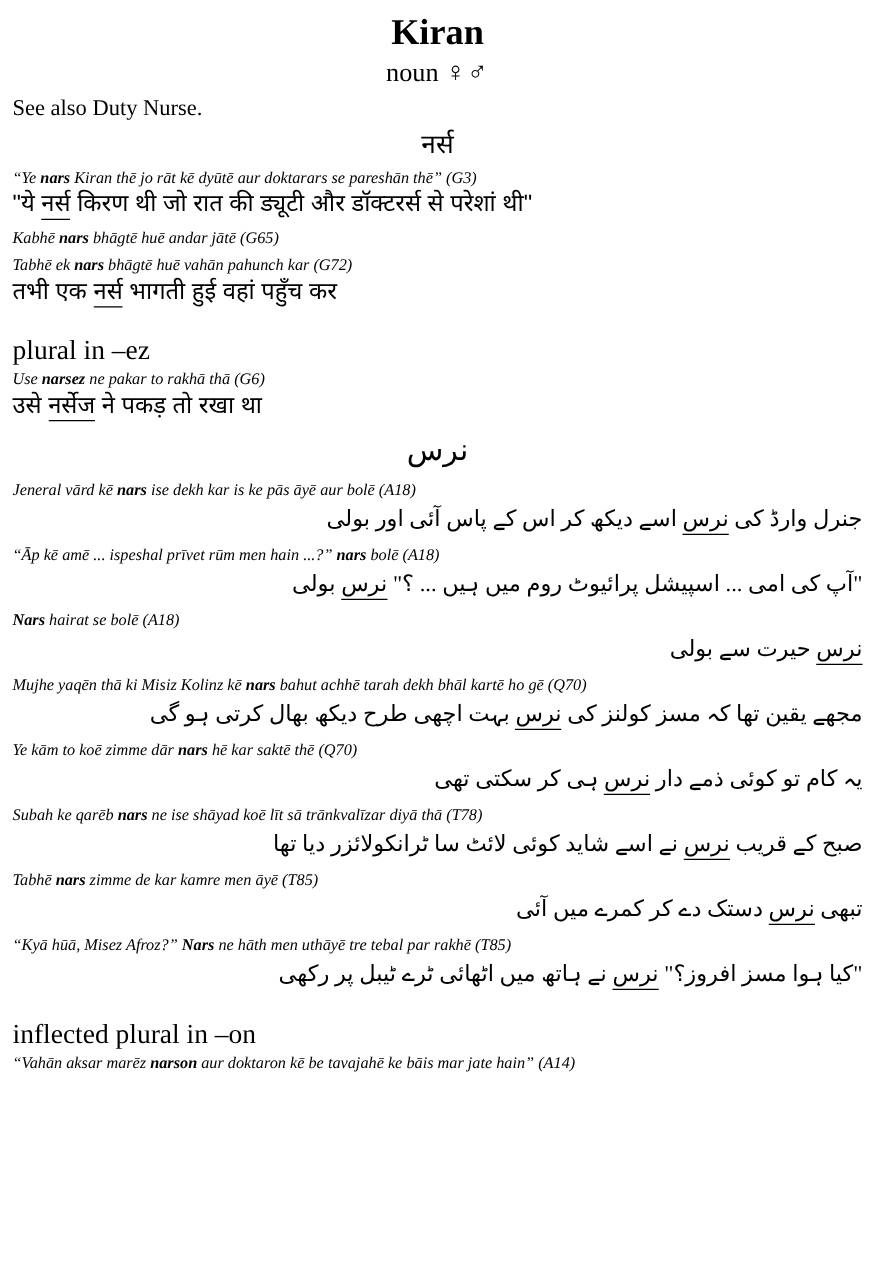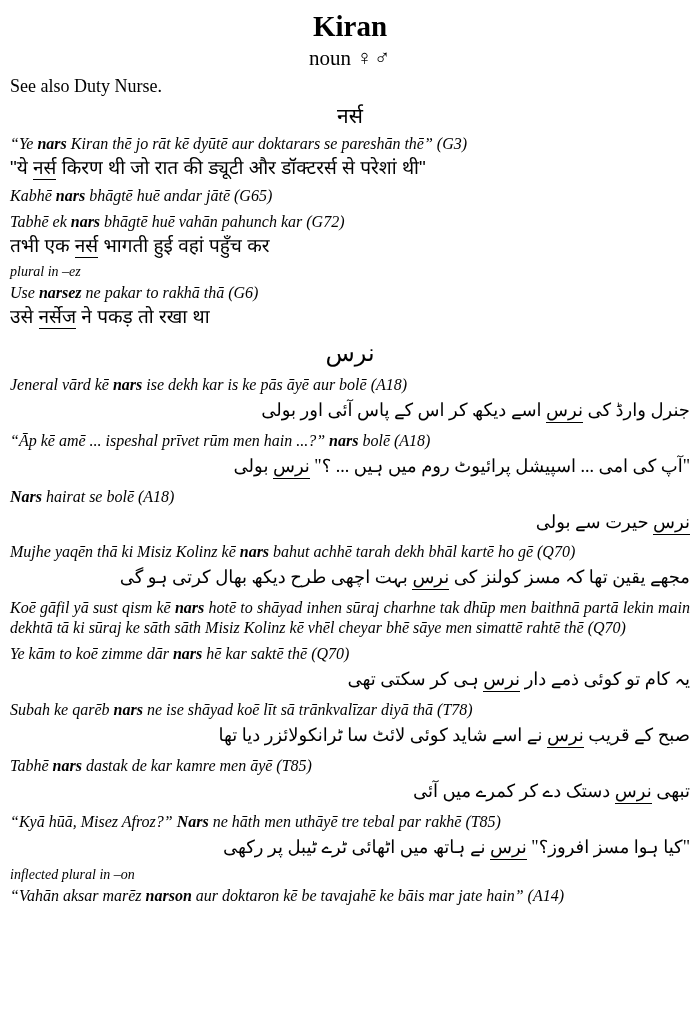--- a/index.html
+++ b/index.html
@@ -48,21 +48,21 @@
   .head-ur {
     text-align: center;
     font-size: 24px;
     line-height: 1.35;
     direction: rtl;
     margin: 8px 0 6px 0;
   }
   .pair { margin: 0 0 6px 0; }
   .roman {
     font-style: italic;
-    font-size: 16px;
+    font-size: 13px;
     line-height: 1.25;
     margin: 0;
   }
   .roman .kw { font-weight: bold; }
   .justify { text-align: justify; }
   .hi {
     font-family: "Liberation Sans", sans-serif;
     font-size: 19px;
     line-height: 1.32;
     margin: 1px 0 0 0;
@@ -76,24 +76,23 @@
   }
   .uline-hi {
     border-bottom: 1.5px solid #000;
     padding-bottom: 1px;
   }
   .uline-ur {
     border-bottom: 1.5px solid #000;
     padding-bottom: 2px;
   }
   .note {
-    font-size: 14px;
+    font-size: 22px;
     line-height: 1.2;
-    margin: 6px 0 2px 0;
-    font-style: italic;
+    margin: 20px 0 2px 0;
   }
 </style>
 </head>
 <body>
 
 <h1 class="title">Kiran</h1>
 <div class="pos-line">
   <span>noun</span>
   <span class="gender">♀♂</span>
 </div>
@@ -138,35 +137,34 @@
   <p class="roman"><span class="kw">Nars</span><span> hairat se bolē (A18)</span></p>
   <p class="ur"><span class="uline-ur">نرس</span><span> حیرت سے بولی</span></p>
 </div>
 
 <div class="pair">
   <p class="roman"><span>Mujhe yaqēn thā ki Misiz Kolinz kē </span><span class="kw">nars</span><span> bahut achhē tarah dekh bhāl kartē ho gē (Q70)</span></p>
   <p class="ur"><span>مجھے یقین تھا کہ مسز کولنز کی </span><span class="uline-ur">نرس</span><span> بہت اچھی طرح دیکھ بھال کرتی ہو گی</span></p>
 </div>
 
 <div class="pair">
-  <p class="roman justify"><span>Koē gāfil yā sust qism kē </span><span class="kw">nars</span><span> hotē to shāyad inhen sūraj charhne tak dhūp men baithnā partā lekin main dekhtā tā ki sūraj ke sāth sāth Misiz Kolinz kē vhēl cheyar bhē sāye men simattē rahtē thē (Q70)</span></p>
 </div>
 
 <div class="pair">
   <p class="roman"><span>Ye kām to koē zimme dār </span><span class="kw">nars</span><span> hē kar saktē thē (Q70)</span></p>
   <p class="ur"><span>یہ کام تو کوئی ذمے دار </span><span class="uline-ur">نرس</span><span> ہی کر سکتی تھی</span></p>
 </div>
 
 <div class="pair">
   <p class="roman"><span>Subah ke qarēb </span><span class="kw">nars</span><span> ne ise shāyad koē līt sā trānkvalīzar diyā thā (T78)</span></p>
   <p class="ur"><span>صبح کے قریب </span><span class="uline-ur">نرس</span><span> نے اسے شاید کوئی لائٹ سا ٹرانکولائزر دیا تھا</span></p>
 </div>
 
 <div class="pair">
-  <p class="roman"><span>Tabhē </span><span class="kw">nars</span><span> dastak de kar kamre men āyē (T85)</span></p>
+  <p class="roman"><span>Tabhē </span><span class="kw">nars</span><span> zimme de kar kamre men āyē (T85)</span></p>
   <p class="ur"><span>تبھی </span><span class="uline-ur">نرس</span><span> دستک دے کر کمرے میں آئی</span></p>
 </div>
 
 <div class="pair">
   <p class="roman"><span>“Kyā hūā, Misez Afroz?” </span><span class="kw">Nars</span><span> ne hāth men uthāyē tre tebal par rakhē (T85)</span></p>
   <p class="ur"><span>"کیا ہوا مسز افروز؟" </span><span class="uline-ur">نرس</span><span> نے ہاتھ میں اٹھائی ٹرے ٹیبل پر رکھی</span></p>
 </div>
 
 <p class="note">inflected plural in –on</p>
 

